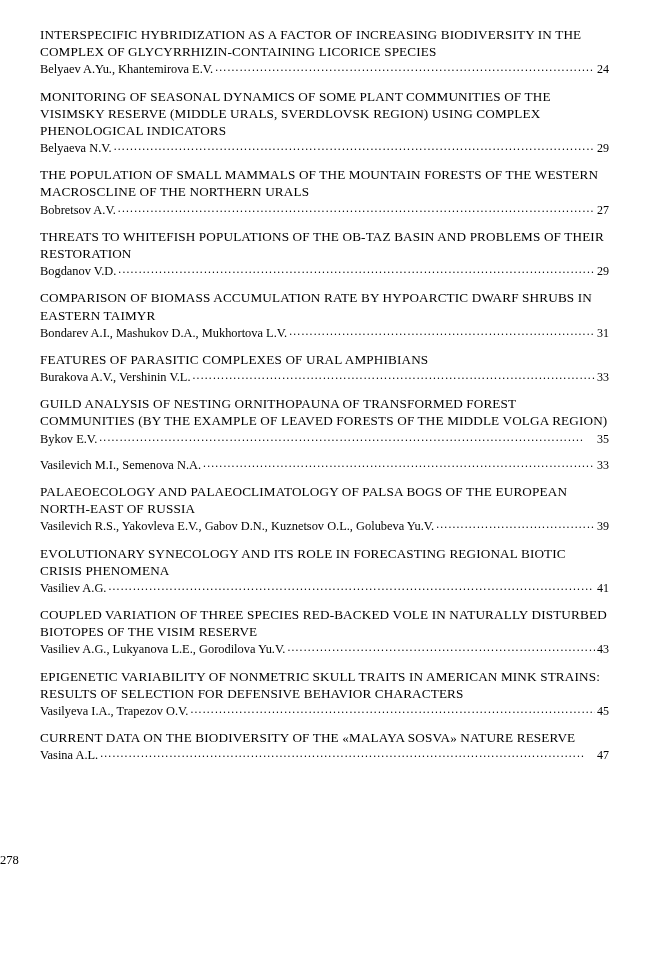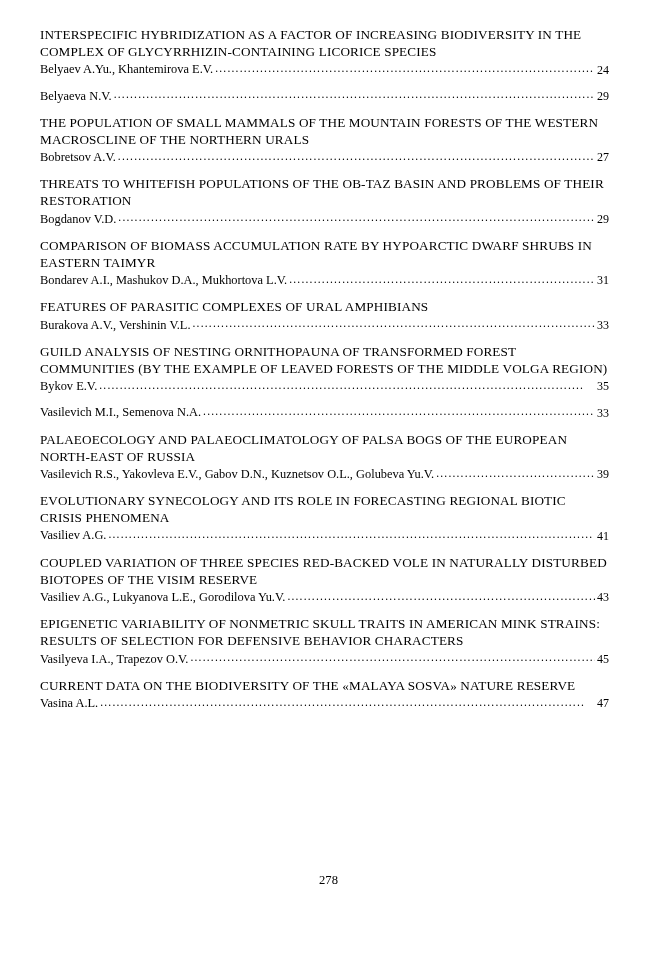--- a/index.html
+++ b/index.html
@@ -30,21 +30,21 @@
   }
   .entry-title {
     font-size: 13.2px;
     line-height: 1.30;
     letter-spacing: 0.15px;
     text-align: left;
     text-transform: uppercase;
   }
   .entry-authors-row {
     display: flex;
-    align-items: center;
+    align-items: flex-start;
     font-size: 12.4px;
     line-height: 1.35;
     margin-top: 1px;
     white-space: nowrap;
   }
   .authors {
     flex: 0 0 auto;
     padding-right: 2px;
   }
   .leaders {
@@ -59,39 +59,39 @@
   }
   .page-num {
     flex: 0 0 auto;
     padding-left: 2px;
     font-size: 12px;
   }
   .footer {
     position: absolute;
     left: 0;
     right: 0;
-    bottom: 20px;
-    text-align: center;
+    bottom: 40px;
     font-size: 12.6px;
   }
 </style>
 </head>
 <body>
 
 <div class="page">
   <div class="toc-list" id="toc-list">
       <div class="entry">
         <div class="entry-title">INTERSPECIFIC HYBRIDIZATION AS A FACTOR OF INCREASING BIODIVERSITY IN THE COMPLEX OF GLYCYRRHIZIN-CONTAINING LICORICE SPECIES</div>
         <div class="entry-authors-row">
           <span class="authors">Belyaev A.Yu., Khantemirova E.V.</span>
           <span class="leaders">.......................................................................................................................</span>
           <span class="page-num">24</span>
         </div>
       </div>
       <div class="entry">
+        <div class="entry-title">MONITORING OF SEASONAL DYNAMICS OF SOME PLANT COMMUNITIES OF THE VISIMSKY RESERVE (MIDDLE URALS, SVERDLOVSK REGION) USING COMPLEX PHENOLOGICAL INDICATORS</div>
         <div class="entry-authors-row">
           <span class="authors">Belyaeva N.V.</span>
           <span class="leaders">.......................................................................................................................</span>
           <span class="page-num">29</span>
         </div>
       </div>
       <div class="entry">
         <div class="entry-title">THE POPULATION OF SMALL MAMMALS OF THE MOUNTAIN FORESTS OF THE WESTERN MACROSCLINE OF THE NORTHERN URALS</div>
         <div class="entry-authors-row">
           <span class="authors">Bobretsov A.V.</span>

